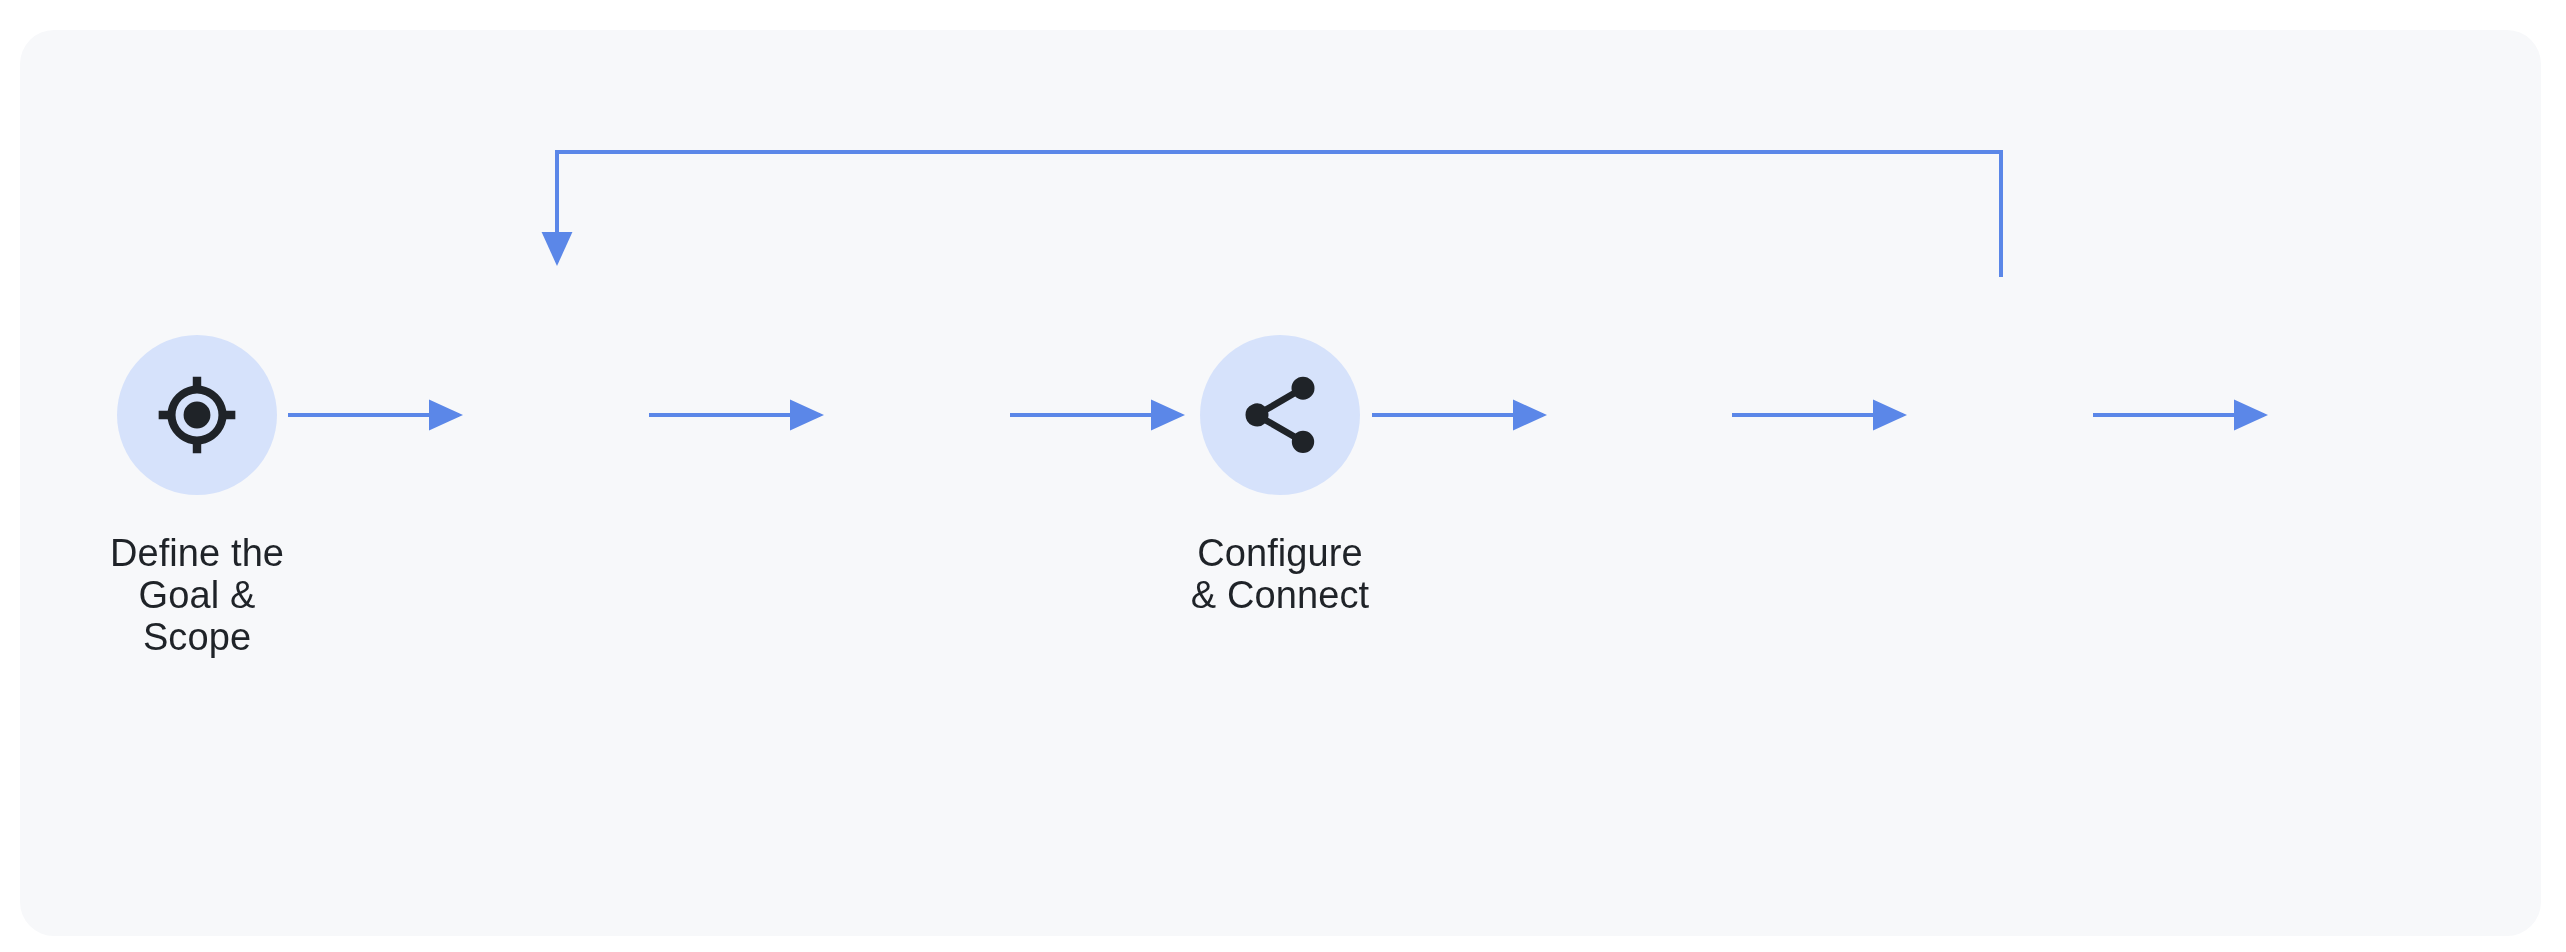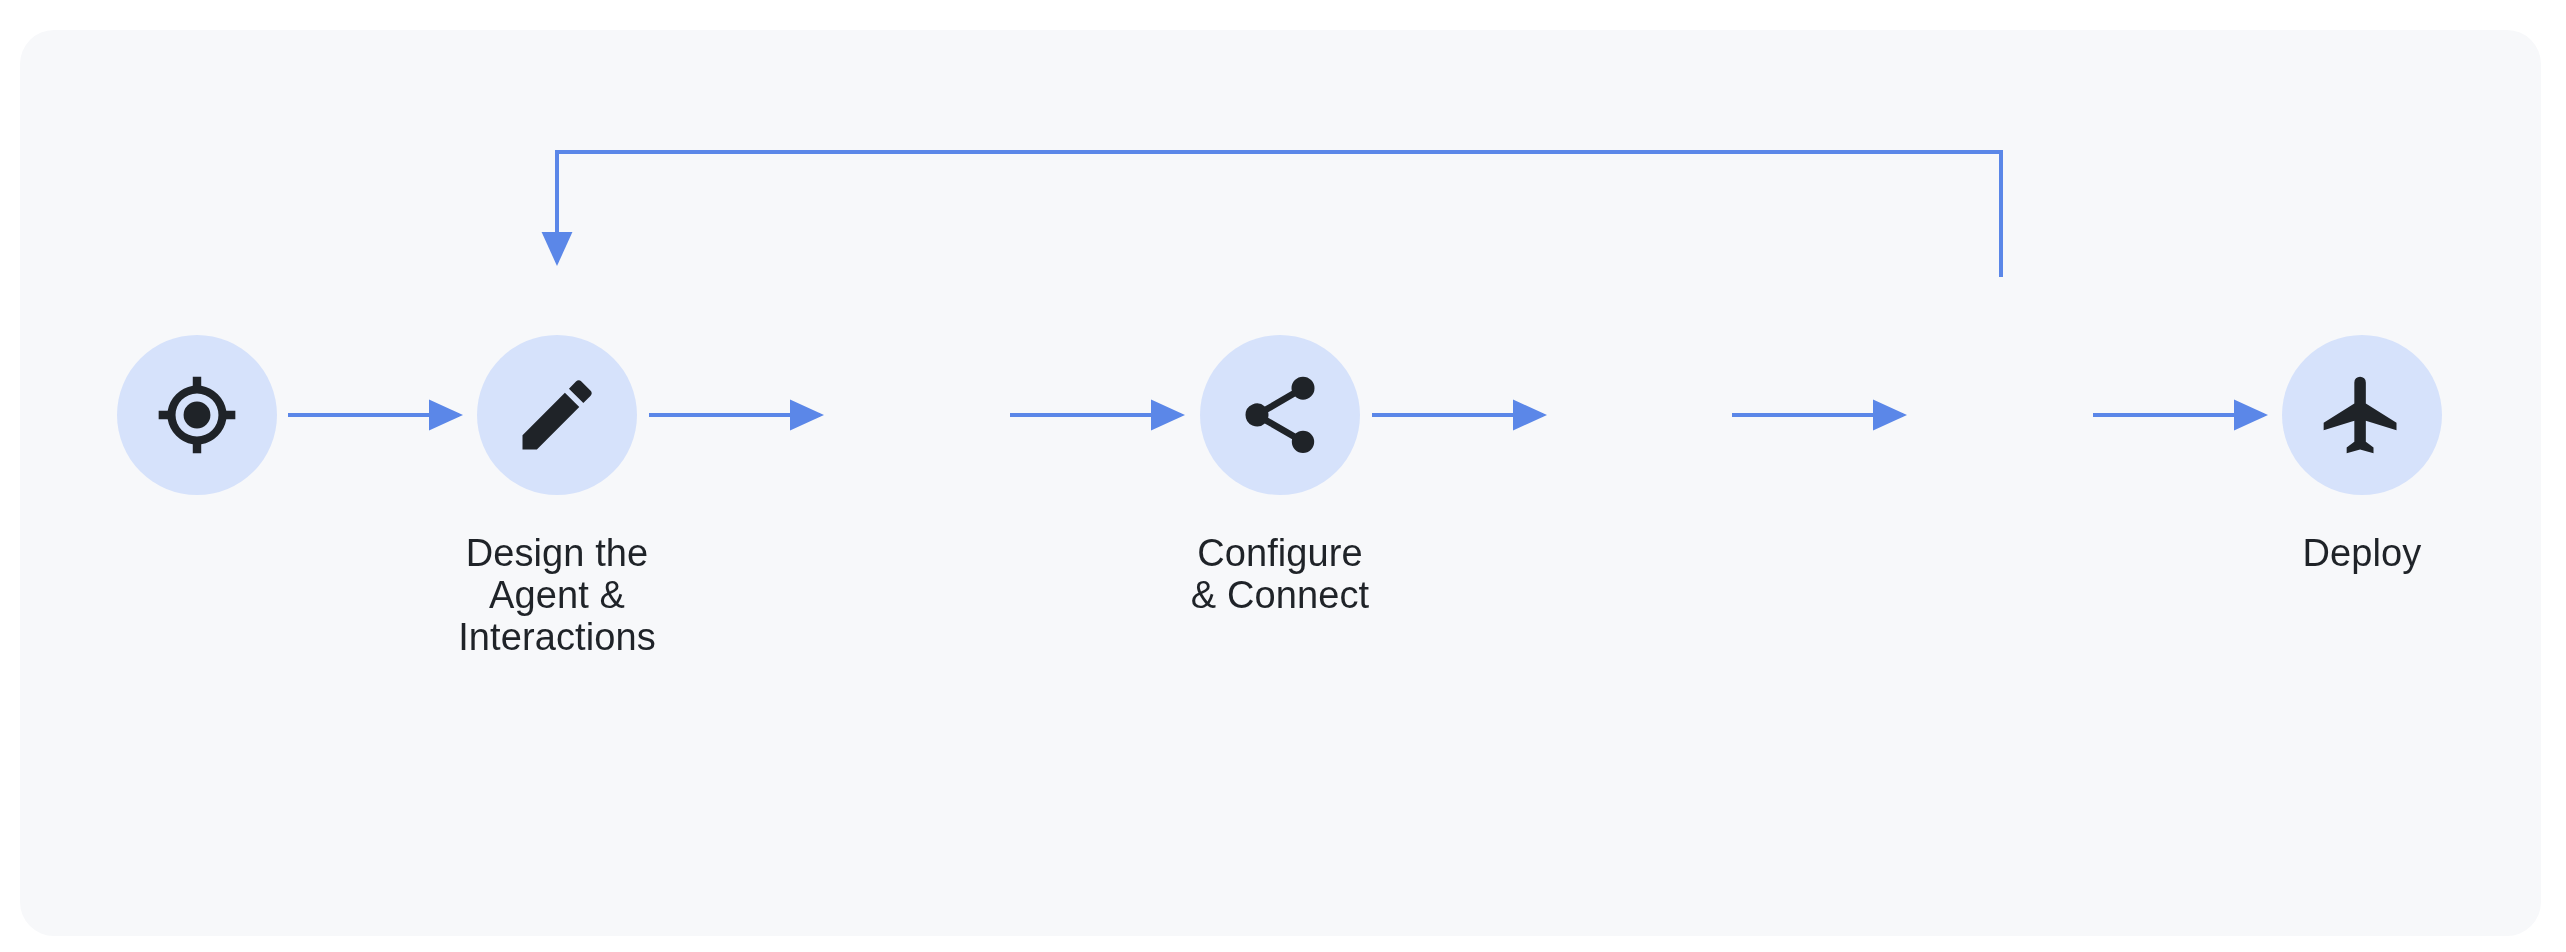--- a/index.html
+++ b/index.html
@@ -103,55 +103,36 @@
 
     <div class="node" style="left:47px; top:335px;">
       <div class="circle">
         <span>
           <svg viewBox="0 0 24 24" aria-hidden="true">
             <path d="M12 8.5a3.5 3.5 0 1 0 0 7 3.5 3.5 0 0 0 0-7z"></path>
             <path d="M13.1 2h-2.2v2.35a8.03 8.03 0 0 0-6.55 6.55H2v2.2h2.35a8.03 8.03 0 0 0 6.55 6.55V22h2.2v-2.35a8.03 8.03 0 0 0 6.55-6.55H22v-2.2h-2.35a8.03 8.03 0 0 0-6.55-6.55V2zM12 17.6A5.6 5.6 0 1 1 12 6.4a5.6 5.6 0 0 1 0 11.2z"></path>
           </svg>
         </span>
       </div>
+      <div class="label">Define the
+Goal &amp;
+Scope</div>
     </div>
 
-    <div class="node" style="left:407px; top:335px;">
-      <div class="circle">
-        <span>
-          <svg viewBox="0 0 24 24" aria-hidden="true">
-            <path d="M3 17.25V21h3.75L17.81 9.94l-3.75-3.75L3 17.25zm17.71-10.2a1 1 0 0 0 0-1.41l-2.35-2.35a1 1 0 0 0-1.41 0l-1.83 1.83 3.75 3.75 1.84-1.82z"></path>
-          </svg>
-        </span>
-      </div>
-      <div class="label">Design the
-Agent &amp;
-Interactions</div>
-    </div>
 
 
     <div class="node" style="left:1130px; top:335px;">
       <div class="circle">
         <span>
           <svg viewBox="0 0 24 24" aria-hidden="true">
             <path d="M18 16.08c-.76 0-1.44.3-1.96.77L8.91 12.7c.05-.23.09-.46.09-.7s-.04-.47-.09-.7l7.05-4.11c.54.5 1.25.81 2.04.81a3 3 0 1 0-3-3c0 .24.04.47.09.7L8.04 9.81A2.99 2.99 0 0 0 3 12a3 3 0 0 0 5.04 2.19l7.12 4.16c-.05.21-.08.43-.08.65a2.92 2.92 0 1 0 2.92-2.92z"></path>
           </svg>
         </span>
       </div>
       <div class="label">Configure
 &amp; Connect</div>
     </div>
 
 
 
-    <div class="node" style="left:2212px; top:335px;">
-      <div class="circle">
-        <span>
-          <svg viewBox="0 0 24 24" aria-hidden="true">
-            <path d="M21 16v-2l-8-5V3.5A1.5 1.5 0 0 0 11.5 2 1.5 1.5 0 0 0 10 3.5V9l-8 5v2l8-2.5V19l-2 1.5V22l3.5-1 3.5 1v-1.5L13 19v-5.5l8 2.5z"></path>
-          </svg>
-        </span>
-      </div>
-      <div class="label">Deploy</div>
-    </div>
 
   </div>
 </div>
 
 </body></html>

